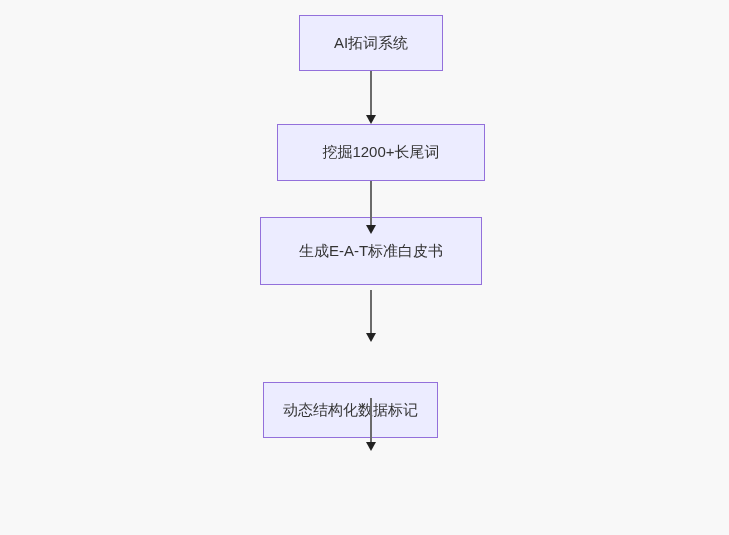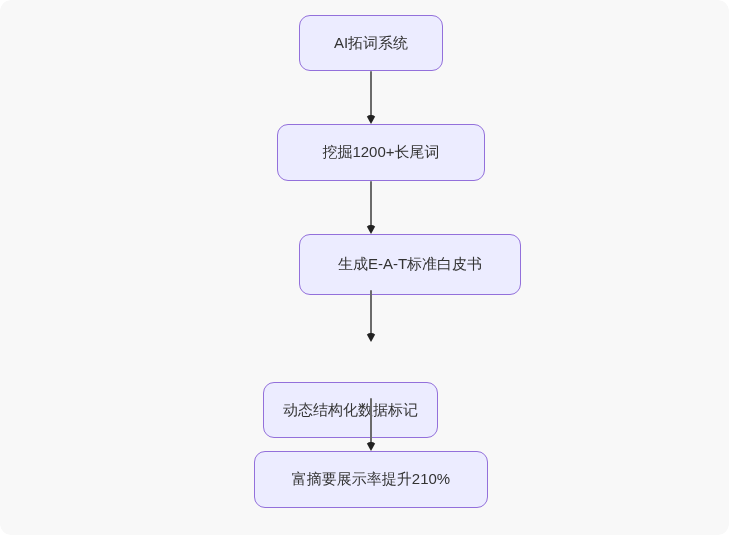--- a/index.html
+++ b/index.html
@@ -3,21 +3,21 @@
 <meta charset="utf-8">
 <style>
   :root {
     --background: #f8f8f8;
     --node-fill: #ececff;
     --node-border: #9370db;
     --text: #333333;
     --edge-line: #6b6b6b;
     --edge-arrow: #222222;
   }
-  * { margin: 0; padding: 0; box-sizing: border-box; border-radius: 11px; }
+  * { margin: 0; padding: 0; box-sizing: border-box; }
   html, body {
     width: 729px; height: 535px;
     font-family: "Liberation Sans", "DejaVu Sans", sans-serif;
   }
   .canvas {
     position: relative;
     width: 729px; height: 535px;
     background: var(--background);
     overflow: hidden;
   }
@@ -54,31 +54,28 @@
 <div class="canvas">
 
   <div class="node" style="left:299px; top:15px; width:144px; height:56px;">
     <span class="node-label">AI拓词系统</span>
   </div>
 
   <div class="node" style="left:277px; top:124px; width:208px; height:57px;">
     <span class="node-label">挖掘1200+长尾词</span>
   </div>
 
-  <div class="node" style="left:260px; top:234px; width:222px; height:61px;margin-left:39px;">
+  <div class="node" style="left:260px; top:217px; width:222px; height:68px;">
     <span class="node-label">生成E-A-T标准白皮书</span>
   </div>
 
   <div class="node" style="left:263px; top:342px; width:175px; height:56px;margin-top:40px;">
     <span class="node-label">动态结构化数据标记</span>
   </div>
 
-  <div class="node" style="left:254px; top:451px; width:234px; height:57px;">
-    <span class="node-label">富摘要展示率提升210%</span>
-  </div>
 
   <div>
     <div class="edge-line" style="left:370px; top:71px; height:45px;"></div>
     <div class="edge-head" style="left:366px; top:115px;"></div>
   </div>
 
   <div>
     <div class="edge-line" style="left:370px; top:181px; height:45px;"></div>
     <div class="edge-head" style="left:366px; top:225px;"></div>
   </div>

